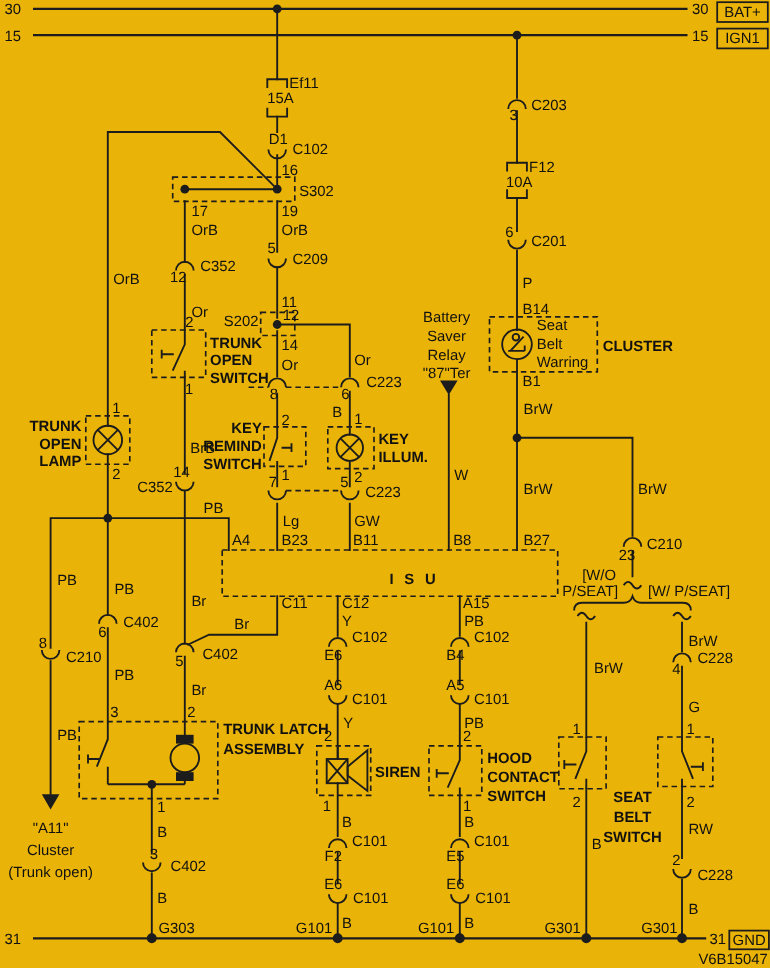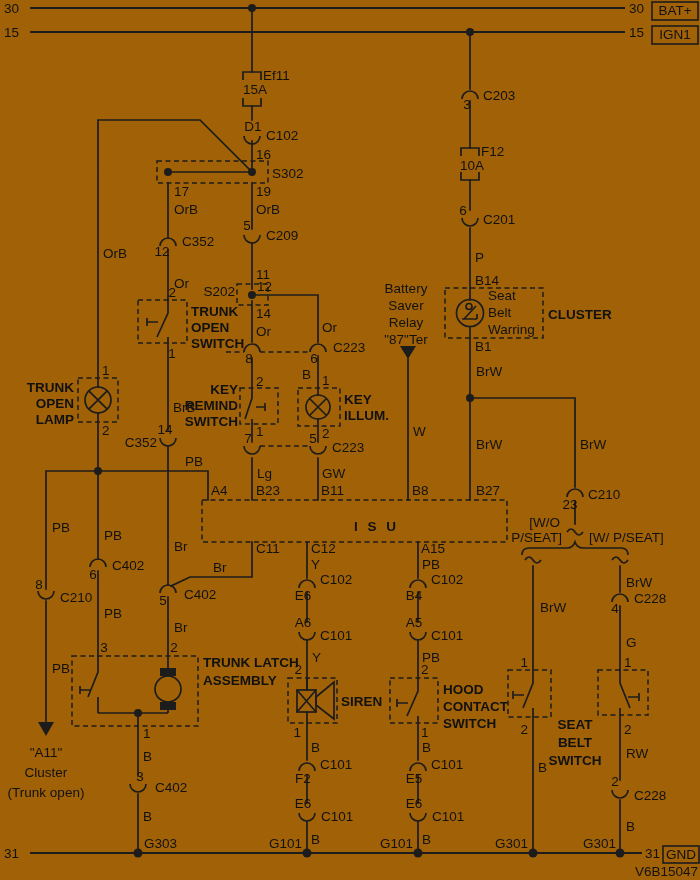--- a/index.html
+++ b/index.html
@@ -1,16 +1,16 @@
 <!DOCTYPE html>
 <html><head>
 <meta charset="utf-8">
 <style>
   html,body{margin:0;padding:0;background:#fff;}
-  .stage{width:700px;height:880px;position:relative;background:#a16207;}
+  .stage{width:700px;height:880px;position:relative;background:#eab308;}
   svg text{font-family:"Liberation Sans","DejaVu Sans",sans-serif;font-size:13.5px;fill:#111;}
   svg text.b{font-weight:bold;}
   .wire{stroke:#1c1c1c;stroke-width:1.7;fill:none;stroke-linecap:square;}
   .rail{stroke:#1c1c1c;stroke-width:2;fill:none;}
   .dash{stroke:#1c1c1c;stroke-width:1.5;fill:none;stroke-dasharray:5 3.5;}
   .sym{stroke:#1c1c1c;stroke-width:1.7;fill:none;}
   .fill{fill:#1c1c1c;stroke:none;}
   .tagbox{stroke:#1c1c1c;stroke-width:1.6;fill:none;}
 </style>
 </head>

